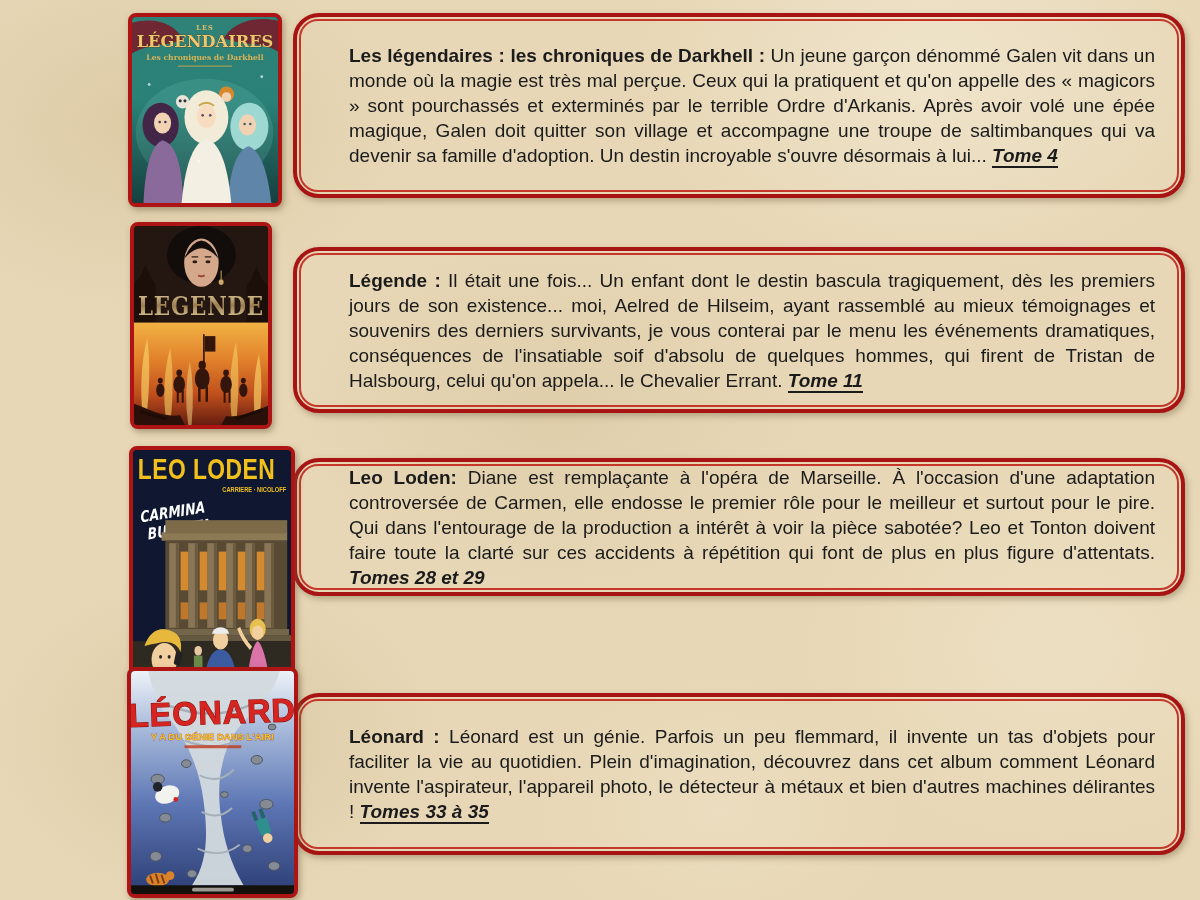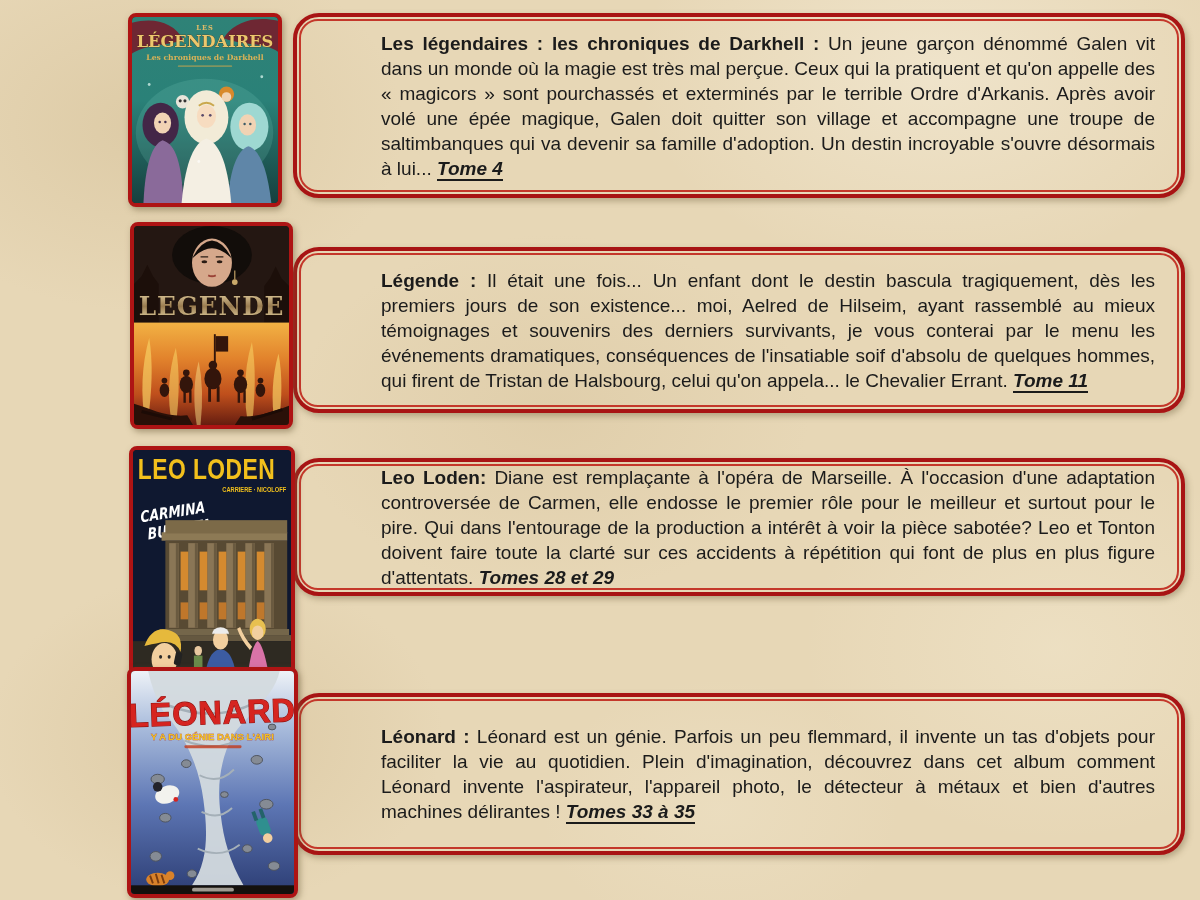--- a/index.html
+++ b/index.html
@@ -24,21 +24,21 @@
   .bubble{
     position:absolute;box-sizing:border-box;z-index:1;
     border:4px solid #a81414;border-radius:26px;
     display:flex;align-items:center;
     box-shadow:2px 3px 6px rgba(108,92,58,.42);
   }
   .bubble::before{
     content:"";position:absolute;inset:2px;border:2px solid #c4372a;border-radius:19px;pointer-events:none;
   }
   .bubble p{
-    margin:0;padding:8px 26px 8px 84px;width:100%;box-sizing:border-box;
+    margin:0;padding:8px 26px 8px 52px;width:100%;box-sizing:border-box;
     font-size:19px;line-height:25px;color:#1b1b1b;text-align:justify;
   }
   .btitle{font-weight:bold;}
   .tome{
     font-weight:bold;font-style:italic;white-space:nowrap;
     border-bottom:2.5px solid #1b1b1b;cursor:pointer;
   }
   text{user-select:none;}
 </style>
 </head>
@@ -84,21 +84,21 @@
     <path d="M52,193 C56,148 66,130 78,126 C90,130 100,148 104,193 Z" fill="#f4efe3"></path>
     <circle cx="18" cy="70" r="1.5" fill="#cfeee6" opacity="0.8"></circle>
     <circle cx="136" cy="62" r="1.5" fill="#cfeee6" opacity="0.8"></circle>
     <circle cx="70" cy="150" r="1.5" fill="#ffffff" opacity="0.6"></circle>
   </svg>
 </div>
 <div class="bubble" style="left:293px;top:13px;width:892px;height:185px;">
   <p><span class="btitle">Les légendaires : les chroniques de Darkhell : </span><span>Un jeune garçon dénommé Galen vit dans un monde où la magie est très mal perçue. Ceux qui la pratiquent et qu'on appelle des « magicors » sont pourchassés et exterminés par le terrible Ordre d'Arkanis. Après avoir volé une épée magique, Galen doit quitter son village et accompagne une troupe de saltimbanques qui va devenir sa famille d'adoption. Un destin incroyable s'ouvre désormais à lui... </span><span class="tome">Tome 4</span></p>
 </div>
 
-<div class="cover" style="left:130px;top:222px;width:163px;height:207px;">
+<div class="cover" style="left:130px;top:222px;width:142px;height:207px;">
   <svg viewBox="0 0 163 206" preserveAspectRatio="none">
     <defs>
       <linearGradient id="c2fire" x1="0" y1="0" x2="0" y2="1">
         <stop offset="0" stop-color="#f2b244"></stop>
           <stop offset="0.35" stop-color="#e2832c"></stop>
         <stop offset="0.7" stop-color="#bf4f1c"></stop>
           <stop offset="1" stop-color="#661d10"></stop>
       </linearGradient>
       <linearGradient id="c2metal" x1="0" y1="0" x2="0" y2="1">
         <stop offset="0" stop-color="#e3d0a2"></stop>

